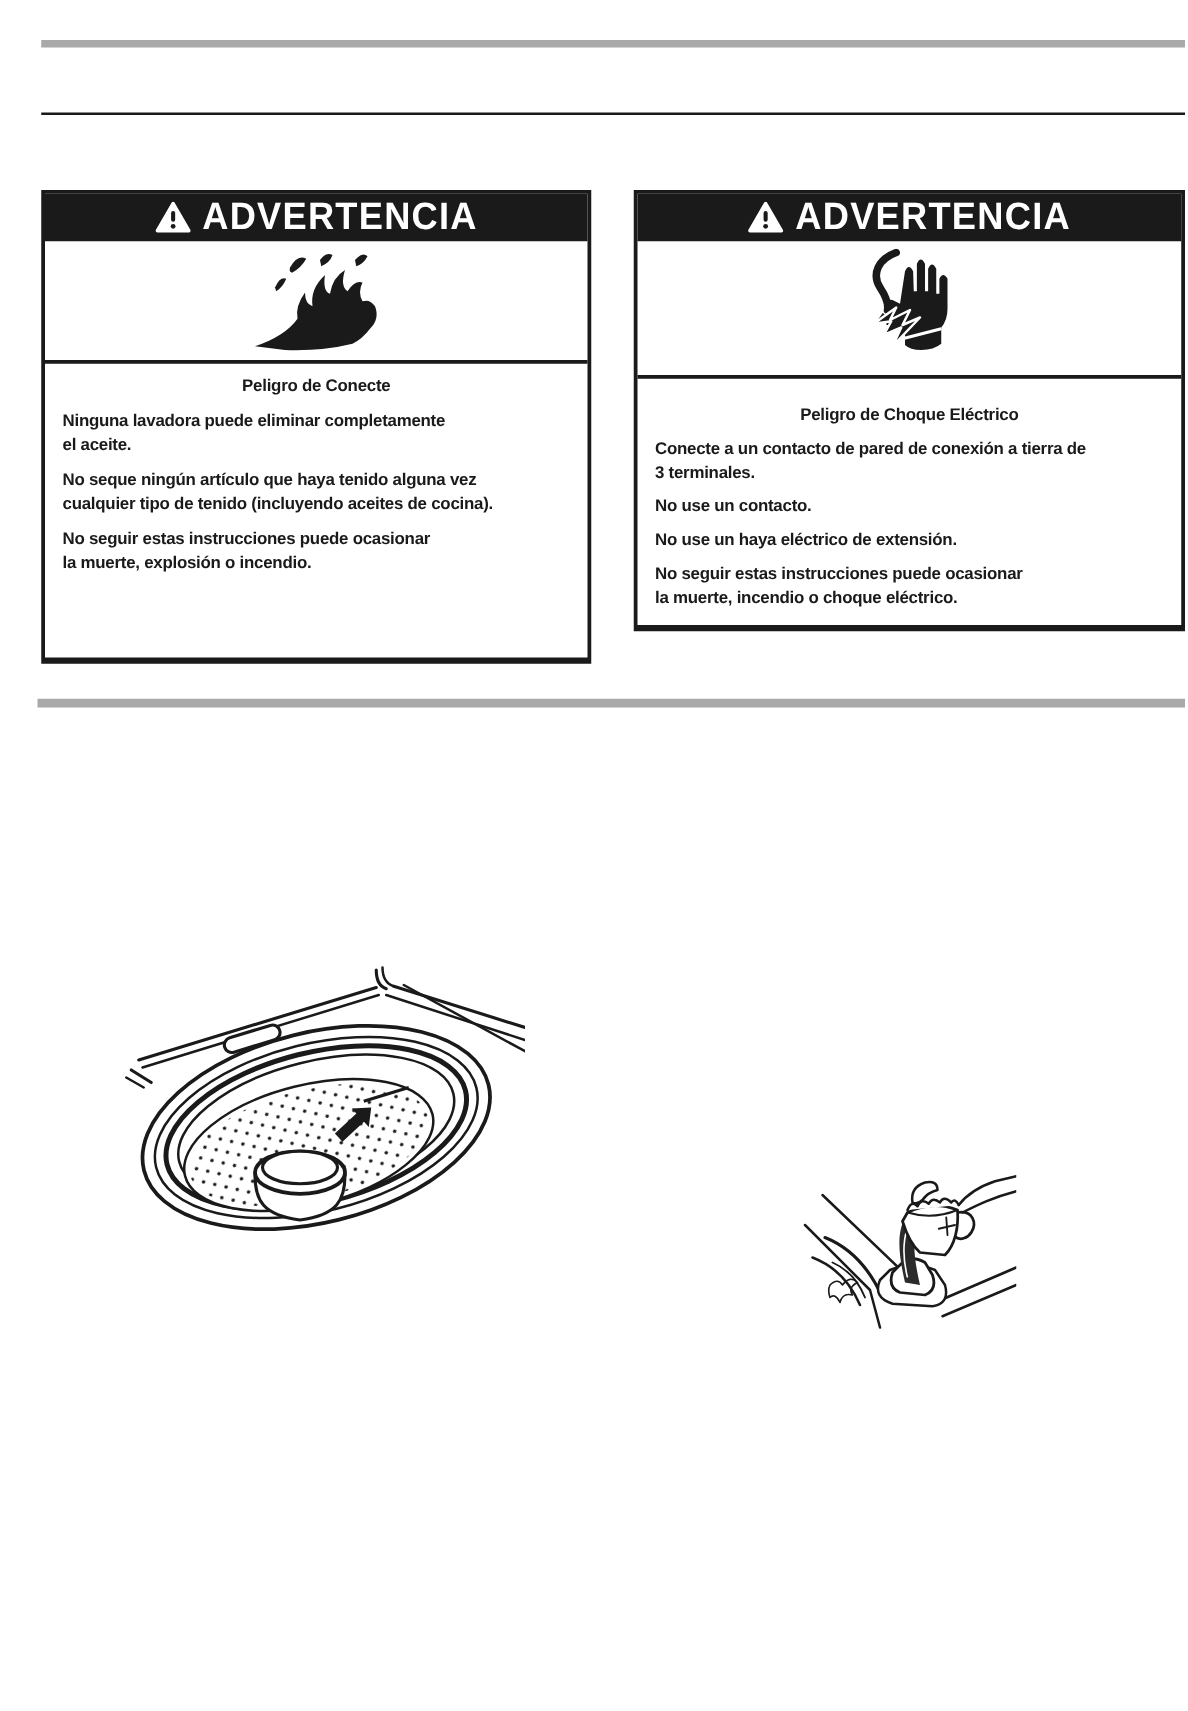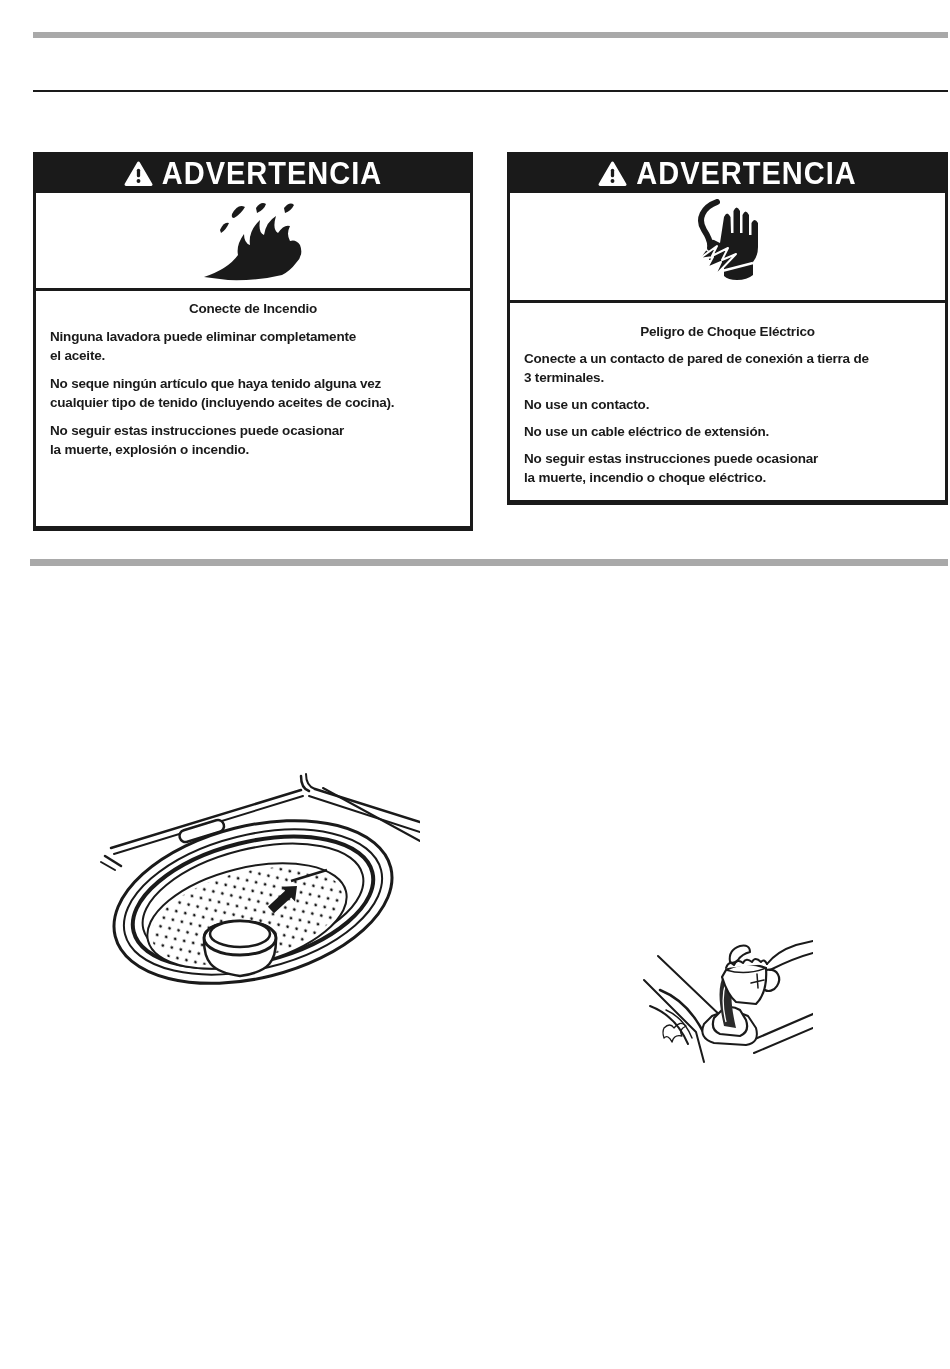--- a/index.html
+++ b/index.html
@@ -78,21 +78,21 @@
             <path d="M34 13 Q40 2 47 6 Q43 13 36 17 Q33 17 34 13 Z"></path>
             <path d="M58 7 Q63 0 68 3 Q66 9 59 12 Z"></path>
             <path d="M86 7 Q92 0 96 4 Q93 10 87 12 Z"></path>
             <path d="M22 29 Q26 20 31 22 Q28 29 23 32 Z"></path>
           </g>
         </svg>
       </span>
     </div>
 
     <div class="text-area">
-      <h3 class="hazard-title">Conecte de Incendio</h3>
+      <h3 class="hazard-title">Peligro de Conecte</h3>
       <p>Ninguna lavadora puede eliminar completamente
 el aceite.</p>
       <p>No seque ningún artículo que haya tenido alguna vez
 cualquier tipo de tenido (incluyendo aceites de cocina).</p>
       <p>No seguir estas instrucciones puede ocasionar
 la muerte, explosión o incendio.</p>
     </div>
   </section>
 
   <section id="warnbox-shock" class="warnbox">
@@ -121,21 +121,21 @@
           <path d="M16 60 L34 47 L29 57 L45 49 L39 61 L53 55 L31 78 L38 63 L24 69 L30 58 Z" fill="#1a1a1a" stroke="#ffffff" stroke-width="2" stroke-linejoin="round"></path>
         </svg>
       </span>
     </div>
 
     <div class="text-area">
       <h3 class="hazard-title">Peligro de Choque Eléctrico</h3>
       <p>Conecte a un contacto de pared de conexión a tierra de
 3 terminales.</p>
       <p>No use un contacto.</p>
-      <p>No use un cable eléctrico de extensión.</p>
+      <p>No use un haya eléctrico de extensión.</p>
       <p>No seguir estas instrucciones puede ocasionar
 la muerte, incendio o choque eléctrico.</p>
     </div>
   </section>
 
   <div id="rule-mid-gray" class="rule rule-gray"></div>
 
   <div id="fig-basket" class="figure">
     <svg width="325" height="230" viewBox="0 0 325 230">
       <defs>

